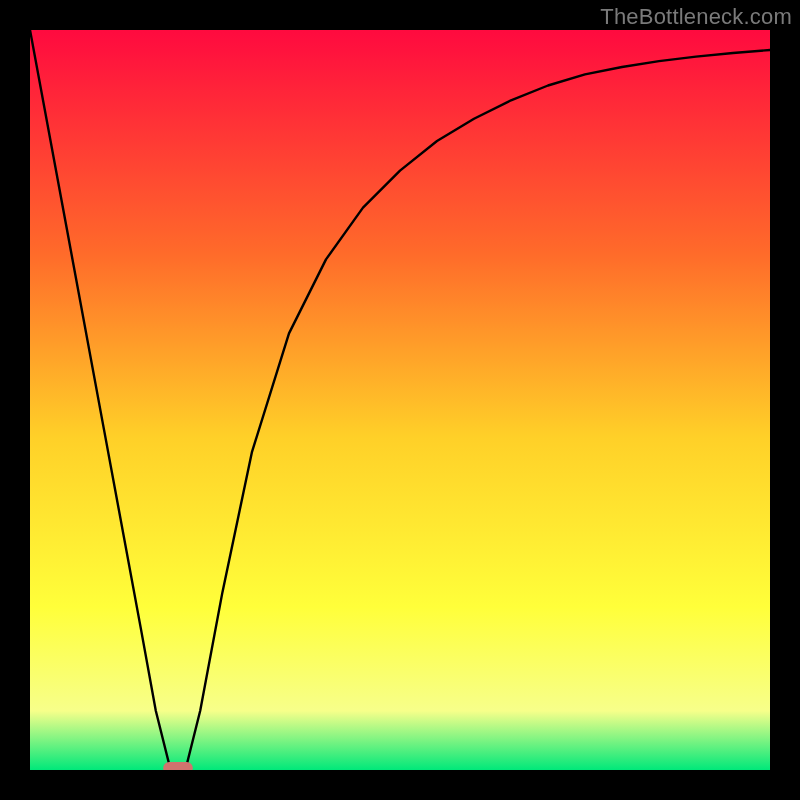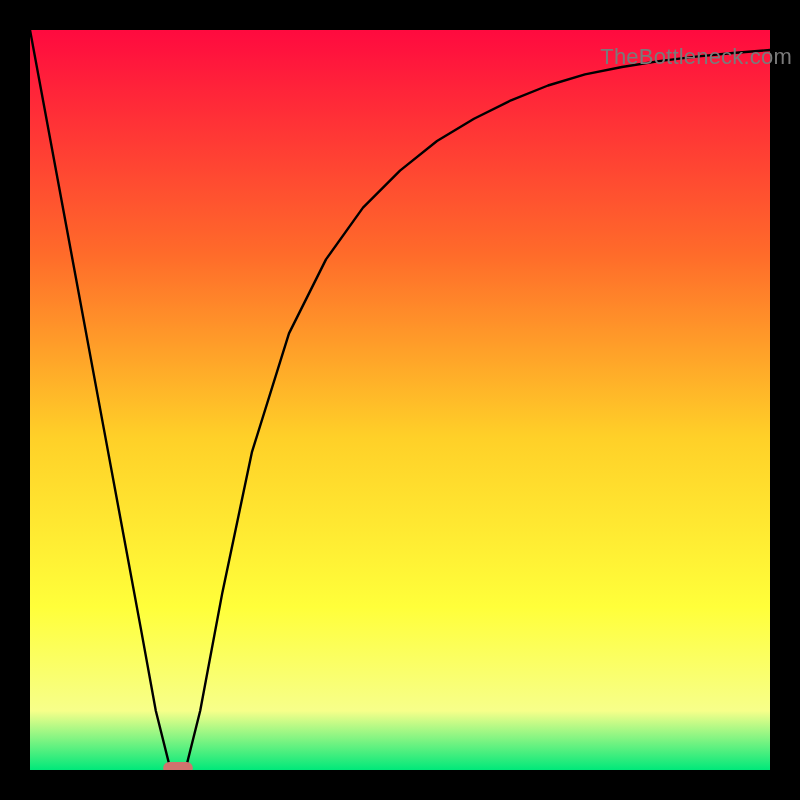--- a/index.html
+++ b/index.html
@@ -26,21 +26,20 @@
   }
   .watermark {
     position: absolute;
     top: 4px;
     right: 8px;
     color: #7a7a7a;
     font-size: 22px;
     font-weight: 500;
     letter-spacing: 0.2px;
     user-select: none;
-    margin-top: 40px;
   }
 </style>
 </head>
 <body>
 
 <div class="frame">
   <div class="plot">
     <svg width="740" height="740" viewBox="0 0 740 740" preserveAspectRatio="none">
       <defs>
         <linearGradient id="bg-grad" x1="0" y1="0" x2="0" y2="1">

